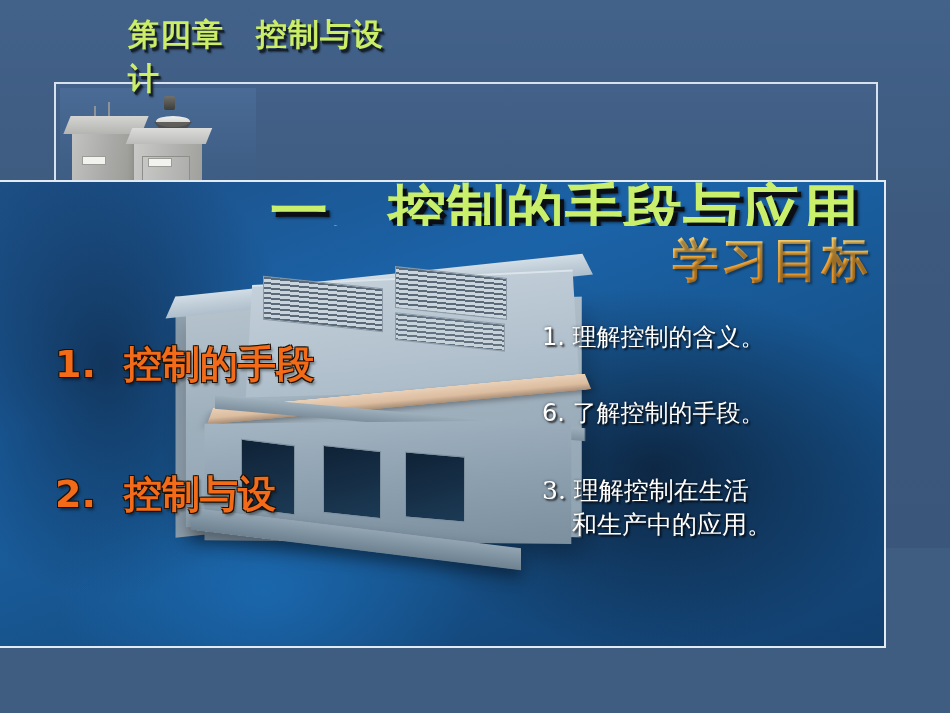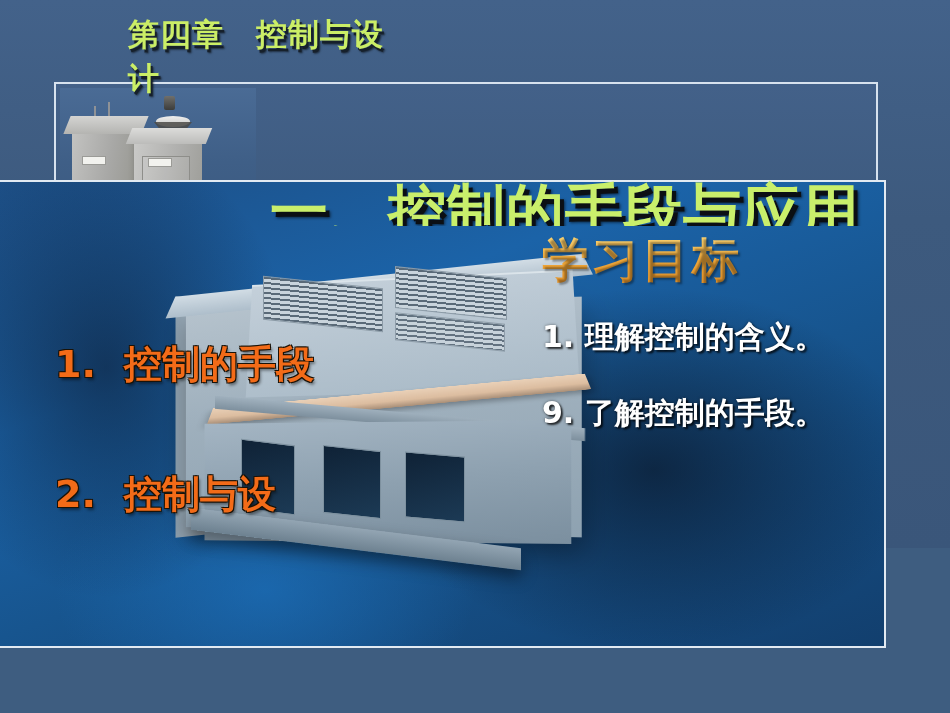--- a/index.html
+++ b/index.html
@@ -139,33 +139,33 @@
     text-shadow:
        1px 1px 0 #1a1207, -1px 1px 0 #1a1207,
        1px -1px 0 #1a1207, -1px -1px 0 #1a1207,
        2px 3px 3px rgba(0,0,0,.45);
   }
   .left-item .num{margin-right:28px;}
 
   
   .right-col{position:absolute;right:12px;top:52px;width:330px;z-index:20;}
   .goal-title{
-    font-size:47px;font-weight:700;line-height:52px;
+    text-align:right;font-size:47px;font-weight:700;line-height:52px;
     background:linear-gradient(180deg,#fbd97a 0%,#f0a93b 48%,#e8952a 100%);
     -webkit-background-clip:text;background-clip:text;
     -webkit-text-fill-color:transparent;color:#eda233;
     text-shadow:2px 2px 2px rgba(0,0,0,.35);
     letter-spacing:3px;
     margin-bottom:36px;
   }
   .goal-item{
     color:#ffffff;white-space:nowrap;
     text-shadow:2px 2px 2px rgba(0,0,0,.72), 0 0 3px rgba(0,0,0,.5);
   }
-  .goal-item.b{font-size:30px;line-height:30px;font-weight:700;margin-bottom:46px;}
+  .goal-item.b{font-size:24px;line-height:30px;font-weight:400;margin-bottom:46px;}
   .goal-item.l{font-size:25px;line-height:34px;font-weight:400;
     font-family:"DejaVu Serif","Liberation Serif",serif;}
   .goal-item.l .l2{display:block;padding-left:30px;}
 
   
   .footer{position:absolute;left:0;top:648px;width:950px;height:65px;}
 </style>
 </head>
 <body>
 
@@ -220,21 +220,25 @@
         <span class="num">1.</span><span>控制的手段</span>
       </div>
       <div class="left-item">
         <span class="num">2.</span><span>控制与设</span>
       </div>
     </div>
 
     <div class="right-col">
       <div class="goal-title">学习目标</div>
       <div class="goal-item b">1. 理解控制的含义。</div>
-      <div class="goal-item b">9. 了解控制的手段。</div>
+      <div class="goal-item b">6. 了解控制的手段。</div>
+      <div class="goal-item l">
+        <span>3. 理解控制在生活</span>
+        <span class="l2">和生产中的应用。</span>
+      </div>
     </div>
 
   </div>
 
   <div class="footer">
     
     
     
     
     

